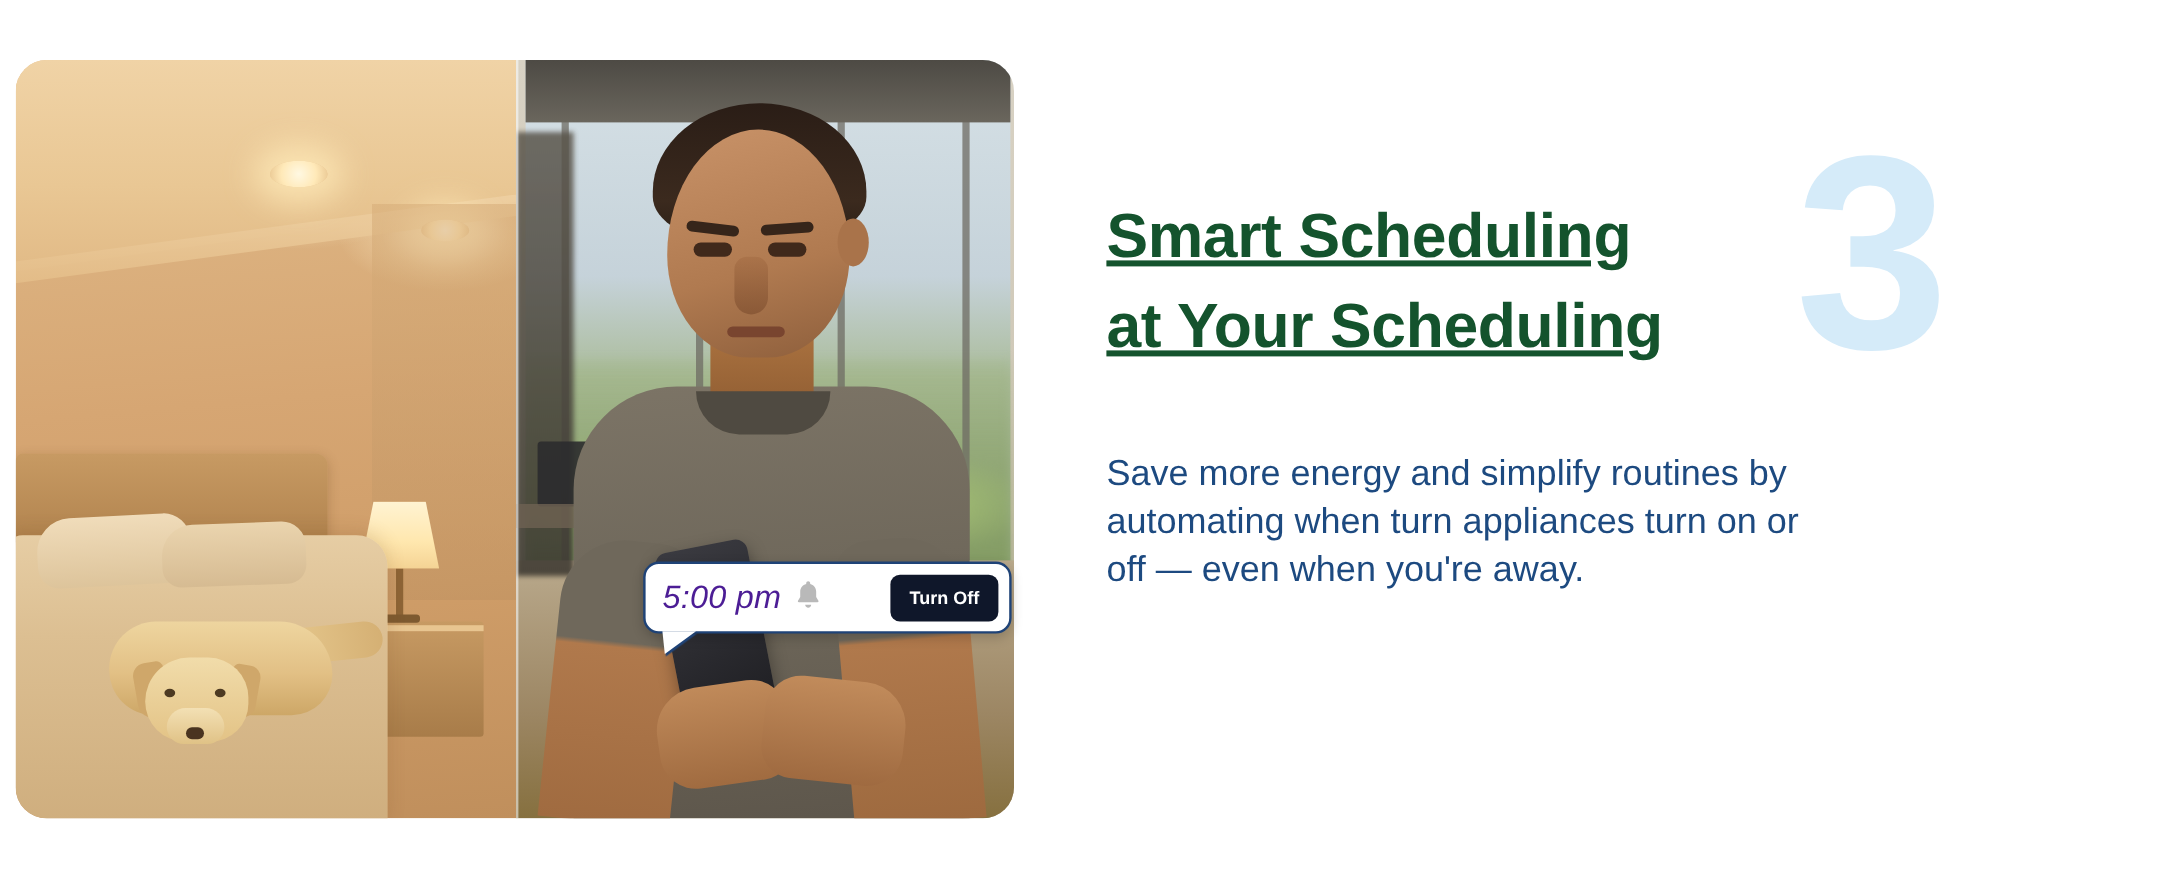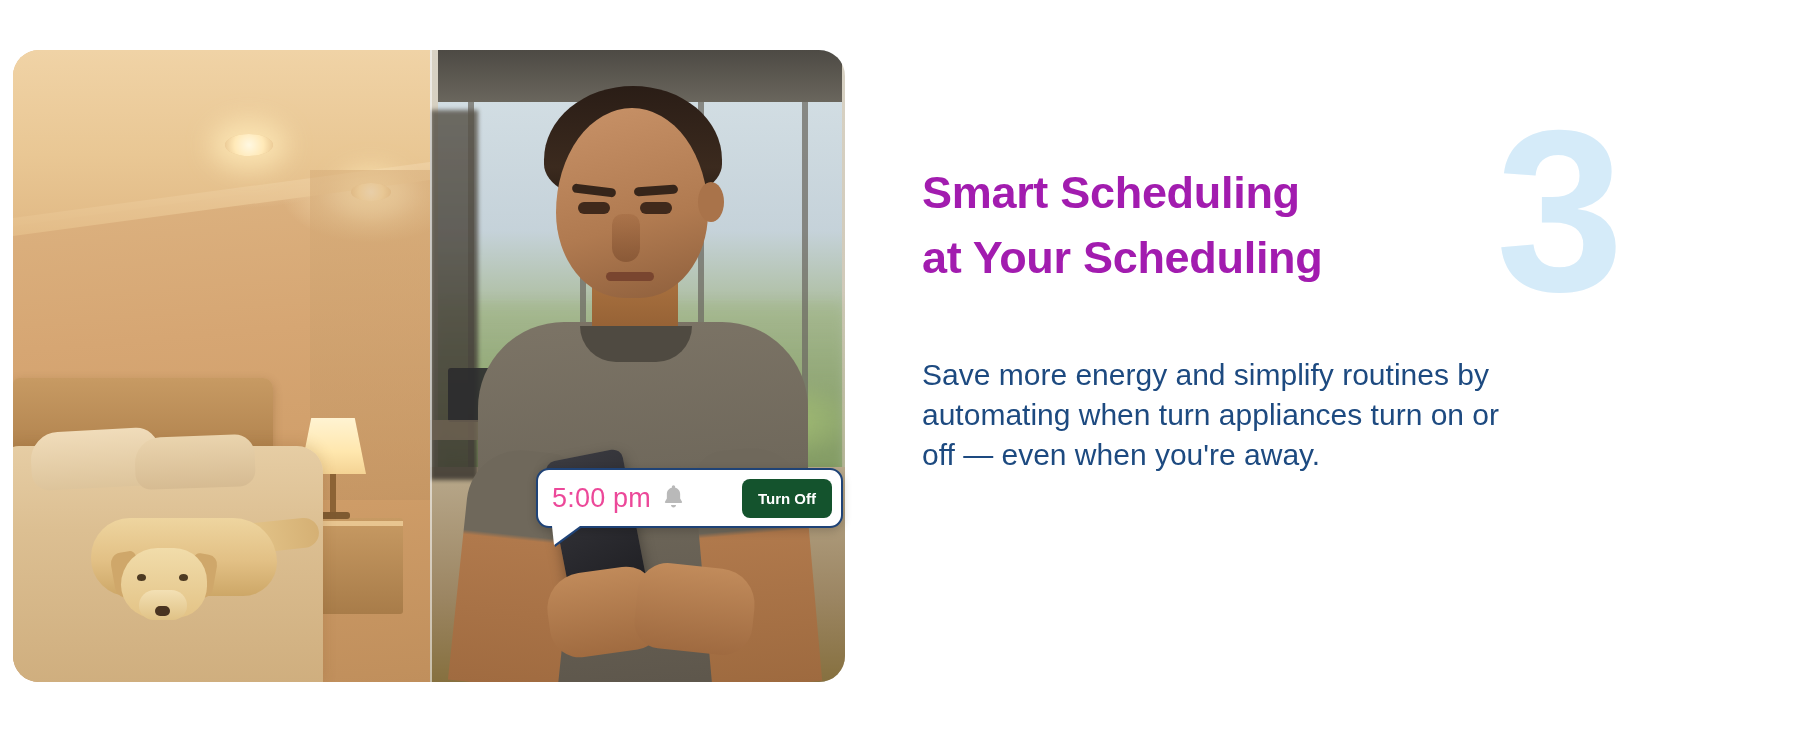--- a/index.html
+++ b/index.html
@@ -309,54 +309,56 @@
     left: 14px;
     bottom: -19px;
     width: 0; height: 0;
     border-left: 2px solid transparent;
     border-top: 19px solid #ffffff;
     border-right: 26px solid transparent;
     filter: drop-shadow(1px 2px 0 #1f4377);
   }
   .notif-time {
     font-size: 27px;
-    color: #ec4899;
+    color: #4c1d95;
     letter-spacing: .2px;
     white-space: nowrap;
+    font-style: italic;
   }
   .bell-icon { display: block; flex: 0 0 auto; }
   .notif-spacer { flex: 1 1 auto; }
   .turn-off-btn {
-    background: #14532d;
+    background: #0f172a;
     color: #ffffff;
     font-size: 15px;
     font-weight: bold;
     border: none;
     border-radius: 8px;
     padding: 11px 16px;
     cursor: pointer;
     white-space: nowrap;
     font-family: "Liberation Sans", sans-serif;
   }
 
   
   .text-col {
     position: absolute;
     left: 922px;
     top: 160px;
     width: 700px;
   }
   .headline {
     margin: 0;
-    font-size: 45px;
+    font-size: 52px;
     font-weight: bold;
     line-height: 1.45;
-    color: #a21caf;
+    color: #14532d;
     letter-spacing: -0.3px;
     max-width: 470px;
+    text-decoration: underline;
   }
   .body-text {
     margin: 0;
     padding-top: 64px;
     font-size: 30px;
     line-height: 1.34;
     color: #1d4a80;
     max-width: 600px;
   }
 

